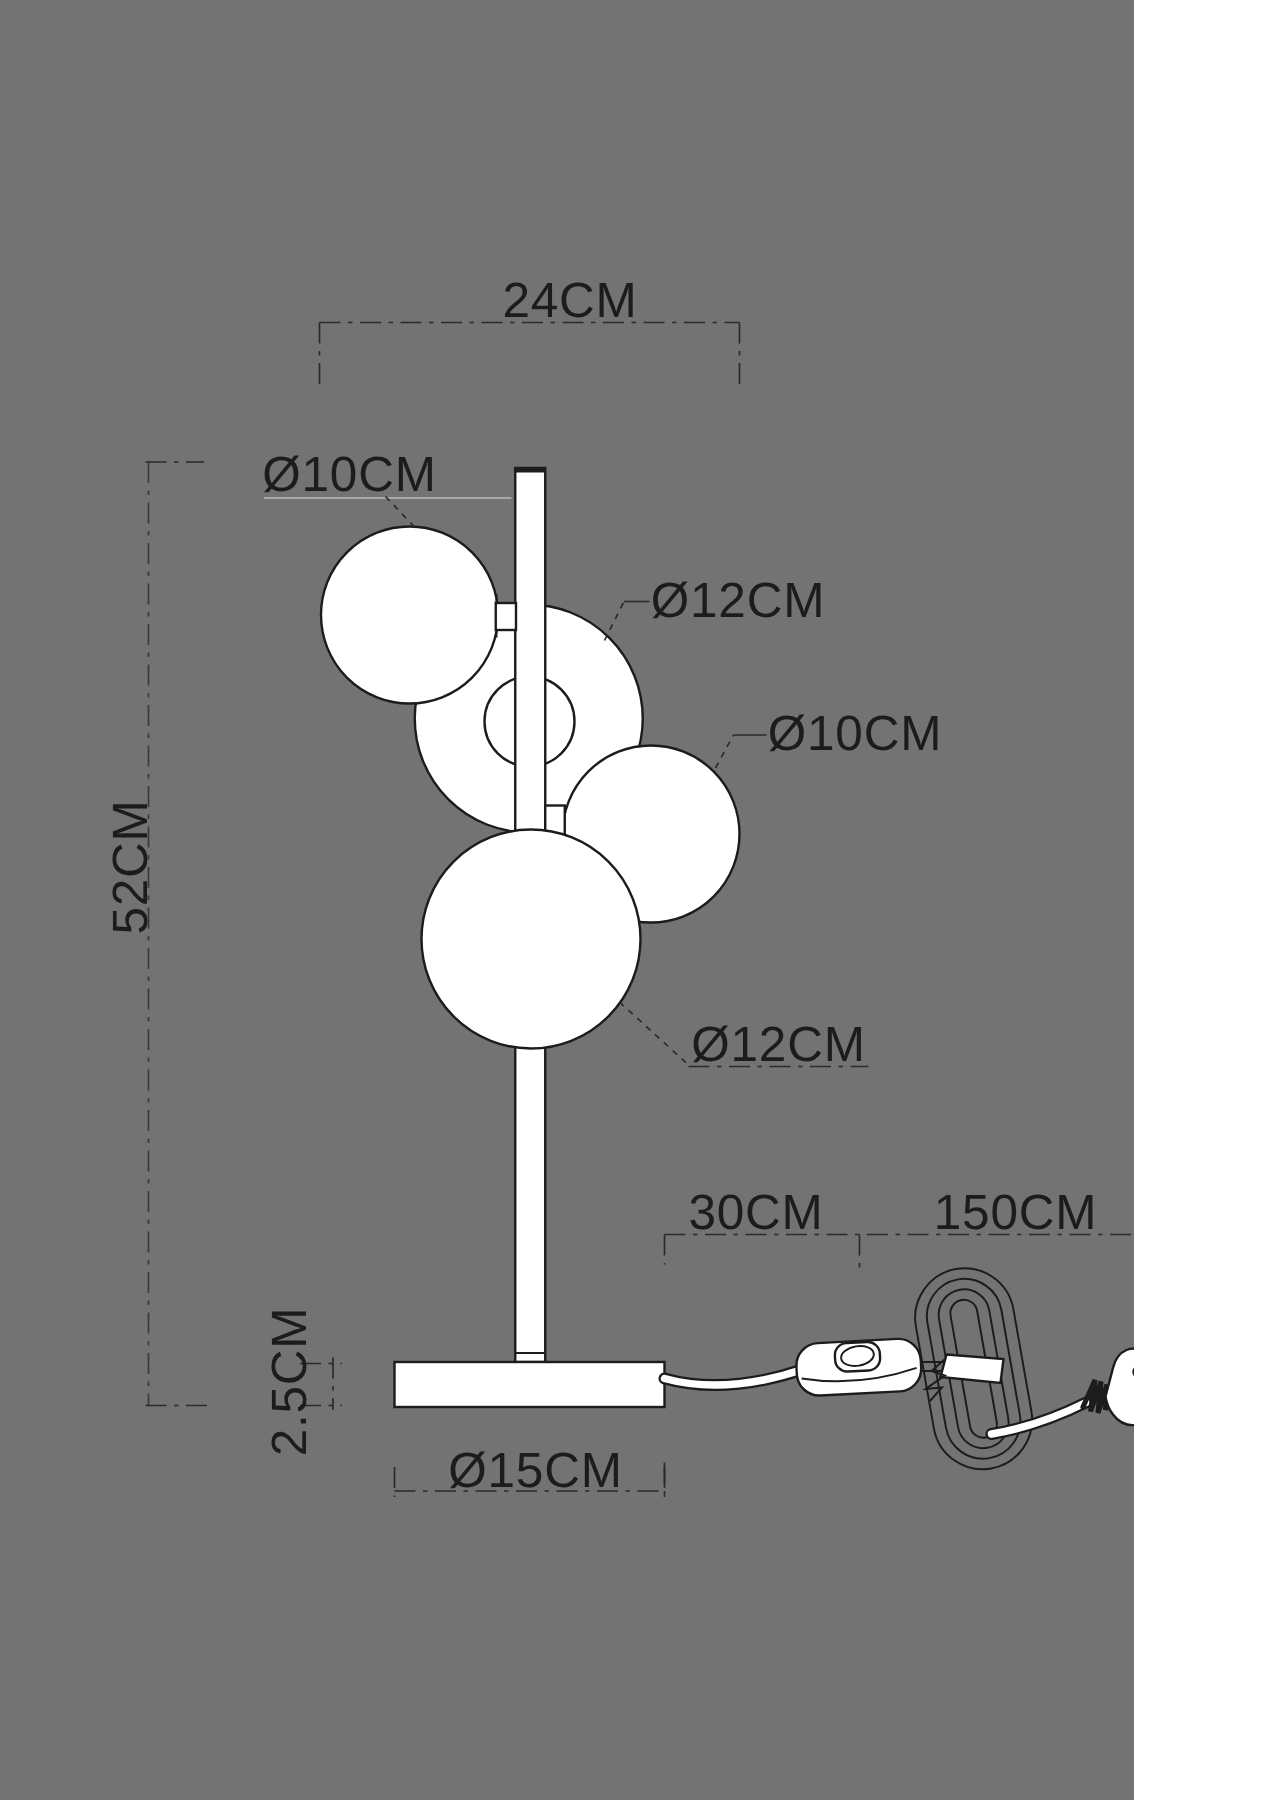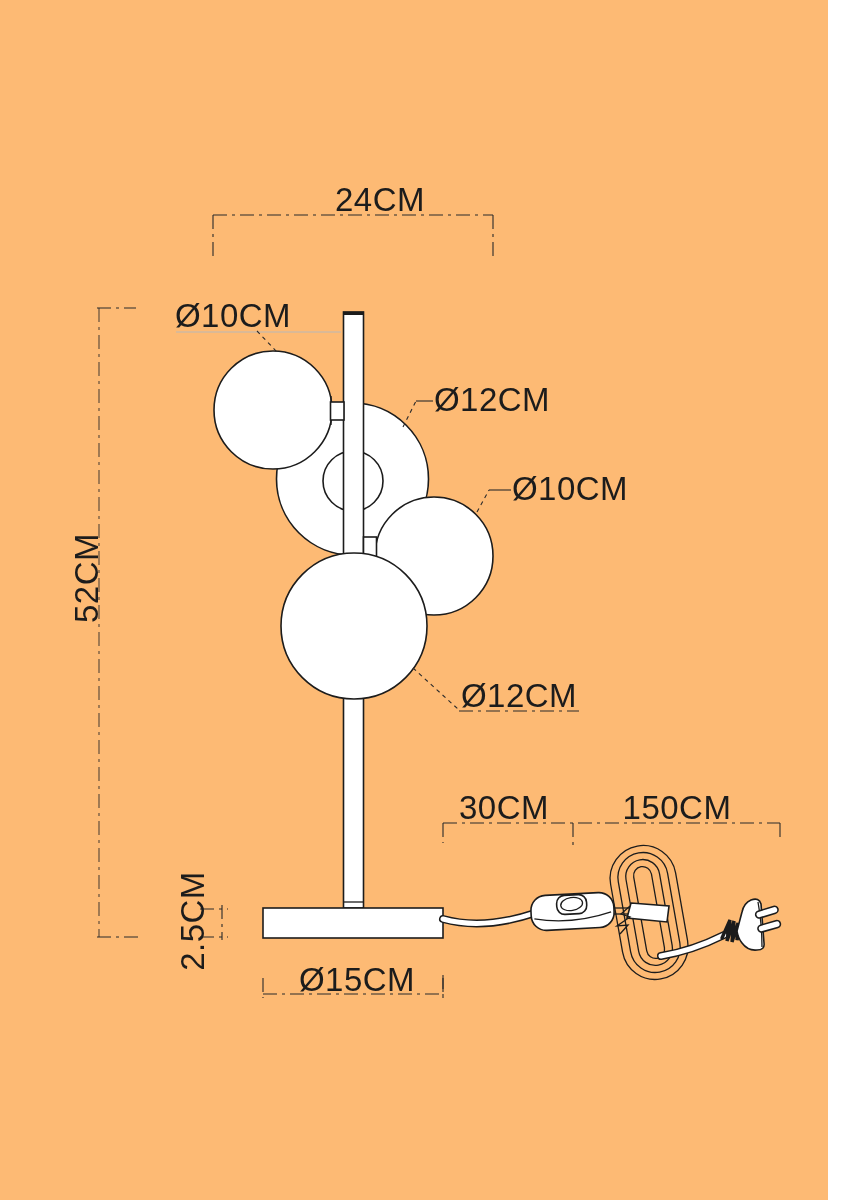--- a/index.html
+++ b/index.html
@@ -1,19 +1,19 @@
 <!DOCTYPE html>
 <html><head>
 <meta charset="utf-8">
 <style>
   html,body{margin:0;padding:0;background:#ffffff;}
   .page{
     position:relative;
-    width:828px;height:1200px;
-    background:#fdba74;
+    width:756px;height:1200px;
+    background:#737373;
     overflow:hidden;
     font-family:"Liberation Sans", sans-serif;
   }
   svg{display:block;}
   text{
     font-family:"Liberation Sans", sans-serif;
     font-size:33px;
     fill:#1c1c1c;
     letter-spacing:0.5px;
   }

